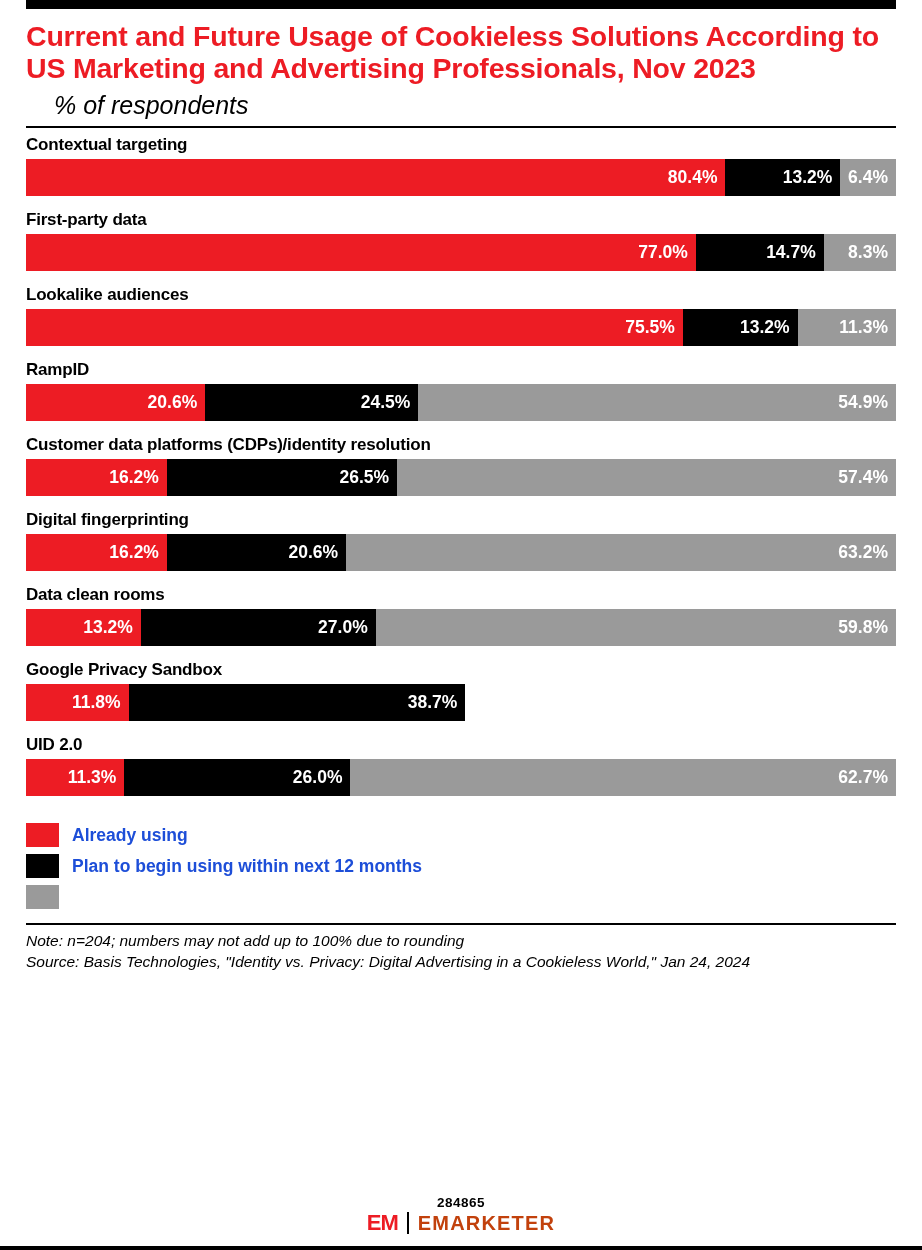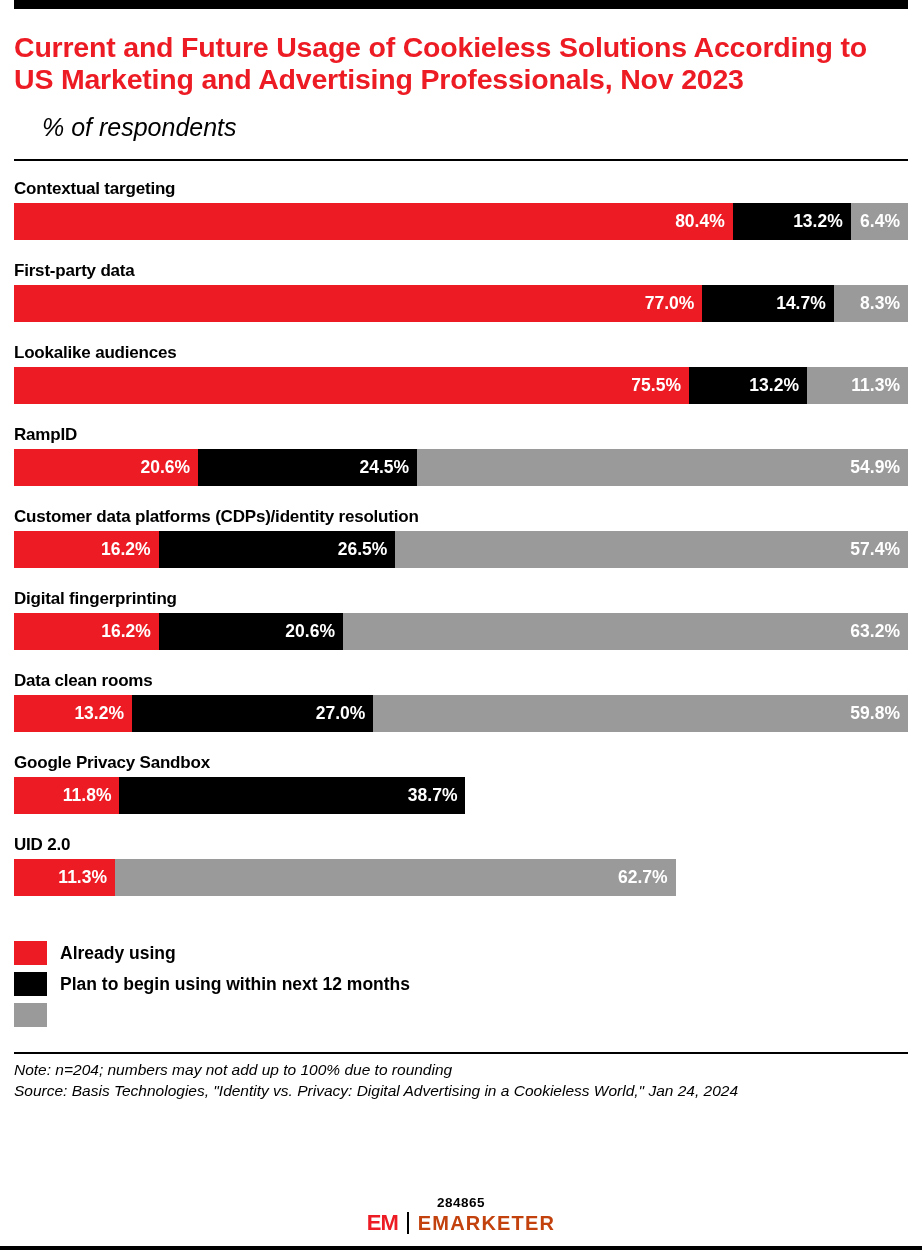--- a/index.html
+++ b/index.html
@@ -12,25 +12,24 @@
     height: 1250px;
     font-family: "Liberation Sans", sans-serif;
     color: #000000;
     position: relative;
     overflow: hidden;
   }
   .page {
     width: 922px;
     height: 1250px;
     box-sizing: border-box;
-    padding: 0 14px;
+    padding: 0 26px;
     position: relative;
     display: flex;
     flex-direction: column;
-    gap: 11px;
   }
   .topbar {
     height: 9px;
     background: #000000;
     margin: 0 0 0 0;
   }
   .title {
     font-size: 28.5px;
     font-weight: bold;
     color: #ED1C24;
@@ -49,21 +48,21 @@
     margin-left: 28px;
   }
   .rule {
     border-bottom: 2px solid #000000;
     width: 100%;
   }
   .chart {
     margin-top: 7px;
   }
   .group {
-    margin-bottom: 21px;
+    margin-bottom: 14px;
   }
   .cat-label {
     font-size: 17px;
     font-weight: bold;
     color: #000000;
     margin-bottom: 4px;
     letter-spacing: -0.2px;
   }
   .bar-row {
     display: flex;
@@ -96,21 +95,21 @@
   }
   .swatch {
     width: 33px;
     height: 24px;
     margin-right: 13px;
     flex: 0 0 auto;
   }
   .legend-label {
     font-size: 17.5px;
     font-weight: bold;
-    color: #000000;
+    color: #1d4ed8;
   }
   .footer-rule {
     border-top: 2px solid #000000;
     margin-top: 7px;
     padding-top: 6px;
   }
   .note {
     font-size: 15.5px;
     font-style: italic;
     line-height: 1.32;
@@ -235,20 +234,21 @@
         <div class="cat-label">Google Privacy Sandbox</div>
         <div class="bar-row">
           <div class="seg using" style="width: 11.8%;">11.8%</div>
           <div class="seg plan" style="width: 38.7%;">38.7%</div>
         </div>
       </div>
       <div class="group">
         <div class="cat-label">UID 2.0</div>
         <div class="bar-row">
           <div class="seg using" style="width: 11.3%;">11.3%</div>
+          <div class="seg plan" style="width: 26%;">26.0%</div>
           <div class="seg not" style="width: 62.7%;">62.7%</div>
         </div>
       </div>
     </div>
 
   <div class="legend" id="legend">
       <div class="legend-item">
         <span class="swatch" style="background: rgb(237, 28, 36);"></span>
         <span class="legend-label">Already using</span>
       </div>

